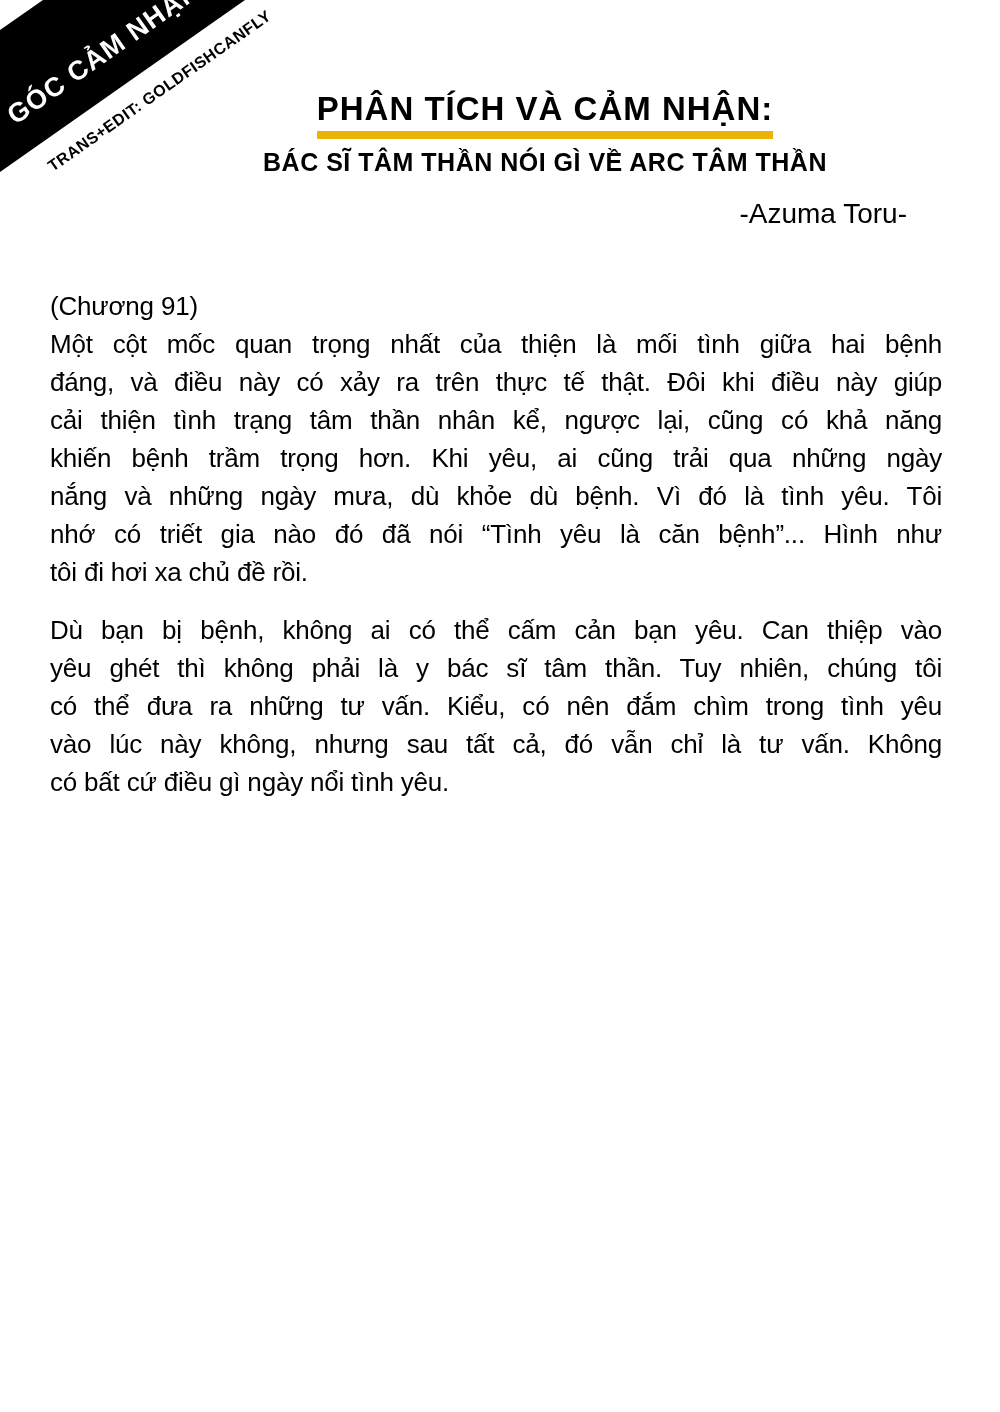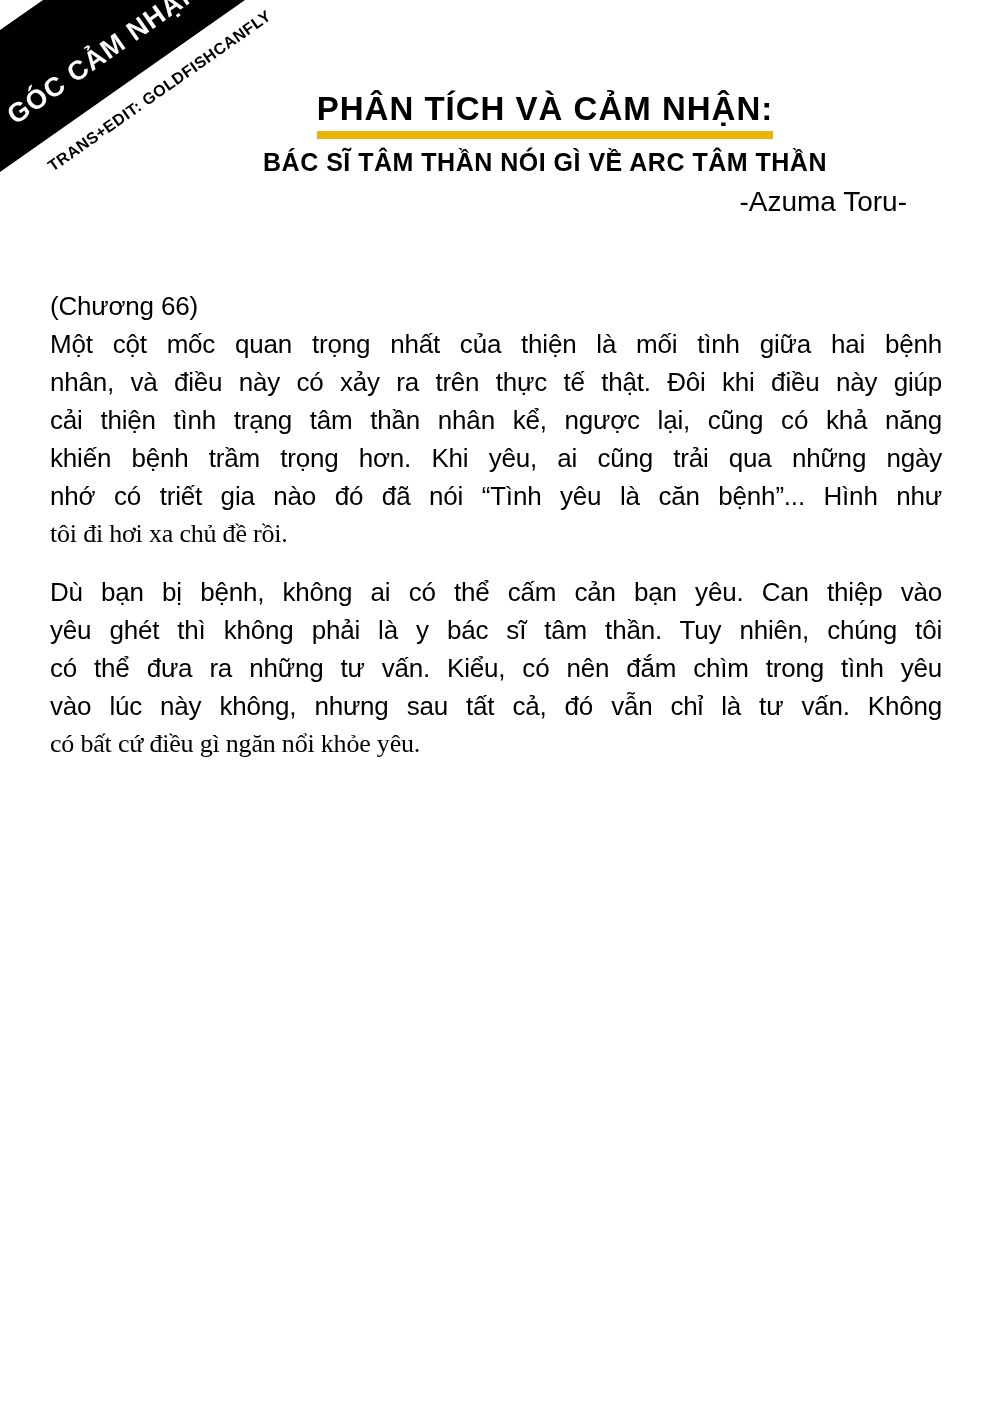--- a/index.html
+++ b/index.html
@@ -63,21 +63,21 @@
     white-space: nowrap;
   }
   .title-line2 {
     margin-top: 9px;
     font-size: 25px;
     font-weight: bold;
     letter-spacing: 0.5px;
     white-space: nowrap;
   }
   .author-line {
-    margin-top: 9px;
+    margin-top: 21px;
     padding-right: 93px;
     text-align: right;
     font-size: 28px;
     font-weight: normal;
   }
 
   
   .body-block {
     position: absolute;
     left: 50px; top: 287px;
@@ -88,52 +88,52 @@
   }
   .chapter-label { text-align: left; }
   .para { margin: 0; }
   .para + .para { margin-top: 20px; }
   .para .line {
     text-align: justify;
     text-align-last: justify;
   }
   .para .line:last-child {
     text-align-last: left;
-    font-family: Liberation Serif, serif;
   }
 </style>
 </head>
 <body>
 
 <div class="page">
 
   <div class="ribbon-stripe"></div>
   <div class="ribbon-label">GÓC CẢM NHẬN</div>
   <div class="ribbon-credit">TRANS+EDIT: GOLDFISHCANFLY</div>
 
   <div class="title-block">
     <div>
       <span class="title-line1">PHÂN TÍCH VÀ CẢM NHẬN:</span>
     </div>
     <div class="title-line2">BÁC SĨ TÂM THẦN NÓI GÌ VỀ ARC TÂM THẦN</div>
     <div class="author-line">-Azuma Toru-</div>
   </div>
 
   <div class="body-block">
-    <div class="chapter-label">(Chương 66)</div>
+    <div class="chapter-label">(Chương 91)</div>
     <div class="para">
         <div class="line">Một cột mốc quan trọng nhất của thiện là mối tình giữa hai bệnh</div>
-        <div class="line">nhân, và điều này có xảy ra trên thực tế thật. Đôi khi điều này giúp</div>
+        <div class="line">đáng, và điều này có xảy ra trên thực tế thật. Đôi khi điều này giúp</div>
         <div class="line">cải thiện tình trạng tâm thần nhân kể, ngược lại, cũng có khả năng</div>
         <div class="line">khiến bệnh trầm trọng hơn. Khi yêu, ai cũng trải qua những ngày</div>
+        <div class="line">nắng và những ngày mưa, dù khỏe dù bệnh. Vì đó là tình yêu. Tôi</div>
         <div class="line">nhớ có triết gia nào đó đã nói “Tình yêu là căn bệnh”... Hình như</div>
         <div class="line">tôi đi hơi xa chủ đề rồi.</div>
       </div>
     <div class="para">
         <div class="line">Dù bạn bị bệnh, không ai có thể cấm cản bạn yêu. Can thiệp vào</div>
         <div class="line">yêu ghét thì không phải là y bác sĩ tâm thần. Tuy nhiên, chúng tôi</div>
         <div class="line">có thể đưa ra những tư vấn. Kiểu, có nên đắm chìm trong tình yêu</div>
         <div class="line">vào lúc này không, nhưng sau tất cả, đó vẫn chỉ là tư vấn. Không</div>
-        <div class="line">có bất cứ điều gì ngăn nổi khỏe yêu.</div>
+        <div class="line">có bất cứ điều gì ngày nổi tình yêu.</div>
       </div>
   </div>
 
 </div>
 
 </body></html>

